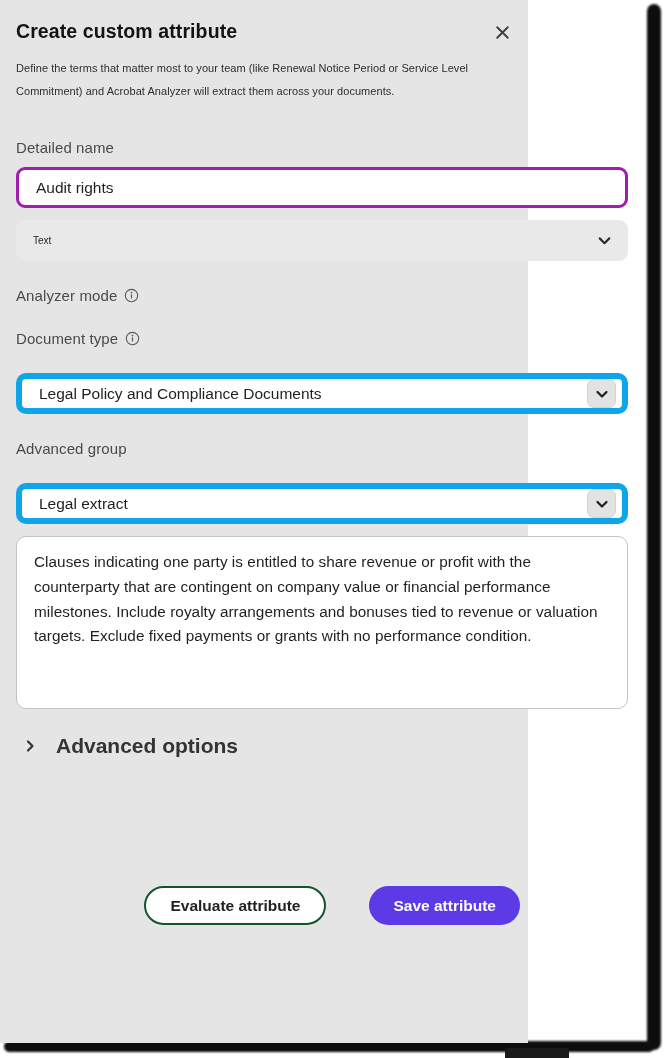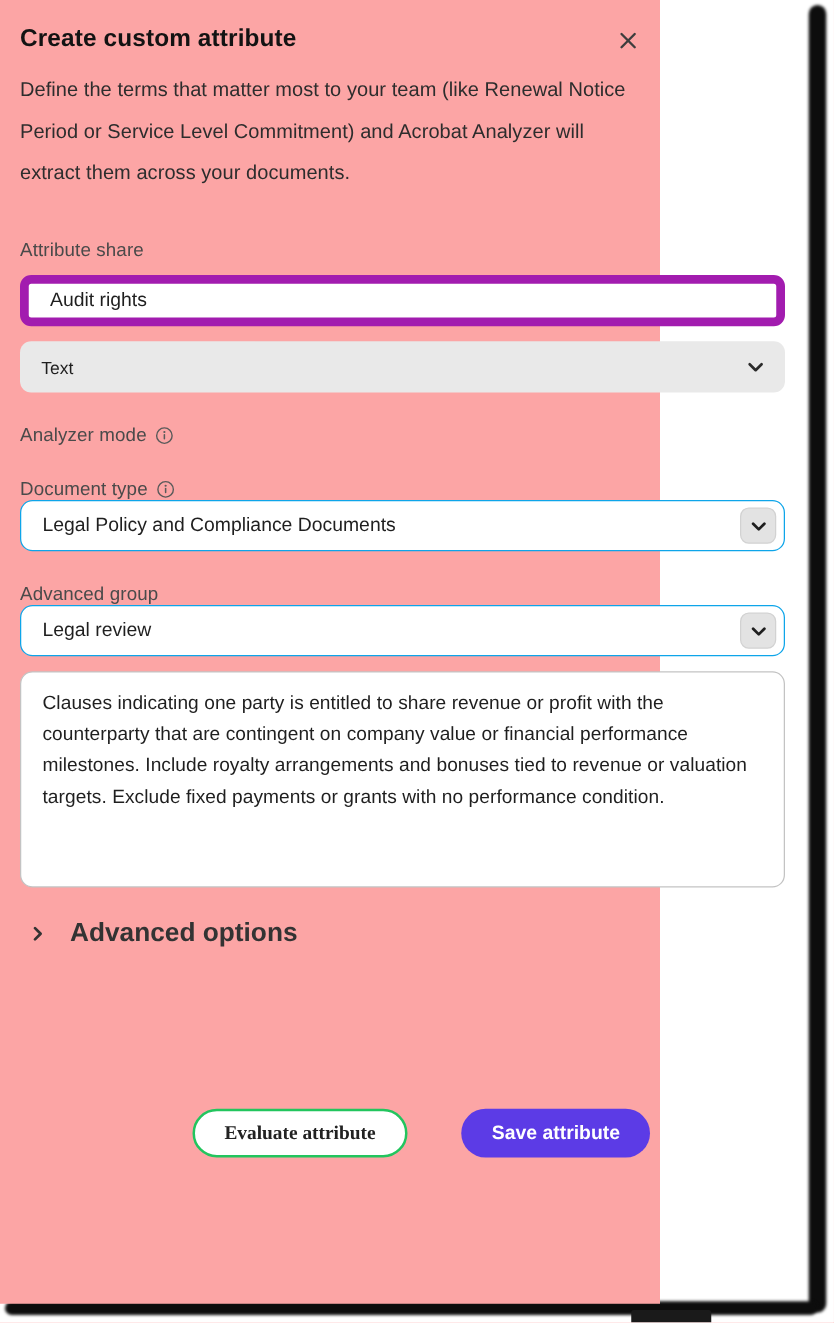--- a/index.html
+++ b/index.html
@@ -15,60 +15,60 @@
     position: absolute; left: 4px; top: 1041px; width: 650px; height: 11px;
     background: #0d0d0d; border-radius: 6px; filter: blur(1.2px);
   }
   .bg-fragment {
     position: absolute; left: 505px; top: 1048px; width: 64px; height: 10px;
     background: #1a1a1a; border-radius: 2px 2px 0 0;
   }
 
   .dialog {
     position: absolute; left: 0; top: 0; width: 528px; height: 1043px;
-    background: #fca5a5; padding: 20px 8px 0 16px; z-index: 2;
+    background: #e5e5e5; padding: 20px 8px 0 16px; z-index: 2;
   }
 
   .dialog-header { display: flex; justify-content: space-between; align-items: flex-start; }
   .dialog-title { font-size: 19.5px; font-weight: 700; color: #131313; letter-spacing: .1px; }
   .close-btn {
     background: none; border: none; cursor: pointer; padding: 2px; margin-right: 6px; margin-top: 1px;
     display: inline-flex; align-items: center; justify-content: center;
   }
 
   .dialog-desc {
-    margin-top: 13px; font-size: 16px; color: #2d2d2d; line-height: 2.05;
+    margin-top: 13px; font-size: 11px; color: #2d2d2d; line-height: 2.05;
     max-width: 616px; letter-spacing: .05px;
   }
 
   .field-label {
     display: flex; align-items: center; gap: 7px;
     font-size: 15px; color: #4a4a4a; letter-spacing: .1px;
   }
   .lbl-name   { margin-top: 37px; }
   .lbl-gap    { margin-top: 26px; }
 
   .text-input {
     margin-top: 11px; width: 612px; height: 41px;
-    border: 7px solid #a21caf; border-radius: 9px; background: #fff;
+    border: 3px solid #a21caf; border-radius: 9px; background: #fff;
     font-family: "Liberation Sans", sans-serif; font-size: 15.5px; color: #1f1f1f;
     padding: 0 17px; outline: none; display: block;
   }
 
   .select-gray {
     margin-top: 12px; width: 612px; height: 41px;
     background: #e9e9e9; border: none; border-radius: 9px;
     display: flex; align-items: center; justify-content: space-between;
     padding: 0 15px 0 17px; cursor: pointer;
   }
-  .select-gray .sel-value { font-size: 14px; color: #1f1f1f; text-align: right; }
+  .select-gray .sel-value { font-size: 10px; color: #1f1f1f; text-align: right; }
 
   .combo-white {
-    margin-top: 0; width: 612px; height: 41px;
-    background: #fff; border: 1px solid #0ea5e9; border-radius: 10px;
+    margin-top: 26px; width: 612px; height: 41px;
+    background: #fff; border: 6px solid #0ea5e9; border-radius: 10px;
     display: flex; align-items: center; justify-content: space-between;
     padding: 0 6px 0 17px; cursor: pointer;
   }
   .combo-white .sel-value { font-size: 15.5px; color: #1f1f1f; }
   .combo-btn {
     width: 29px; height: 29px; background: #e3e3e3; border: 1px solid #d2d2d2;
     border-radius: 7px; display: inline-flex; align-items: center; justify-content: center;
     cursor: pointer; padding: 0;
   }
 
@@ -87,21 +87,21 @@
   .advanced-label { font-size: 21px; font-weight: 700; color: #333333; }
 
   .footer {
     margin-top: 128px; display: flex; justify-content: flex-end; gap: 15px;
     padding-right: 0;
   }
   .btn {
     height: 39px; border-radius: 20px; font-family: "Liberation Sans", sans-serif;
     font-size: 15.5px; font-weight: 700; cursor: pointer; padding: 0 24px;
   }
-  .btn-secondary { background: #ffffff; border: 2px solid #22c55e; color: #222222; font-family: Liberation Serif, serif; }
+  .btn-secondary { background: #ffffff; border: 2px solid #14532d; color: #222222; }
   .btn-primary   { border: none; color: #ffffff; margin-left: 28px; }
 
   .icon { display: inline-flex; align-items: center; justify-content: center; }
 </style>
 </head>
 <body>
 
 <div class="dialog">
 
   <div class="dialog-header">
@@ -111,21 +111,21 @@
         <svg width="19" height="19" viewBox="0 0 18 18">
             <path d="M4 4l10 10M14 4L4 14" stroke="#3e3e3e" stroke-width="1.8" stroke-linecap="round" fill="none"></path>
           </svg>
       </span>
     </button>
   </div>
 
   <p class="dialog-desc">Define the terms that matter most to your team (like Renewal Notice Period or Service Level Commitment) and Acrobat Analyzer will extract them across your documents.</p>
 
   <div class="field-label lbl-name">
-    <span>Attribute share</span>
+    <span>Detailed name</span>
   </div>
   <input class="text-input" type="text" value="Audit rights" style="">
 
   <div class="select-gray">
     <span class="sel-value">Text</span>
     <span class="icon">
       <svg width="17" height="17" viewBox="0 0 16 16">
           <path d="M3.5 6l4.5 4.5L12.5 6" stroke="#2c2c2c" stroke-width="2" fill="none" stroke-linecap="round" stroke-linejoin="round"></path>
         </svg>
     </span>
@@ -160,21 +160,21 @@
             <path d="M3.5 6l4.5 4.5L12.5 6" stroke="#1f1f1f" stroke-width="2.2" fill="none" stroke-linecap="round" stroke-linejoin="round"></path>
           </svg>
       </span>
     </button>
   </div>
 
   <div class="field-label lbl-gap">
     <span>Advanced group</span>
   </div>
   <div class="combo-white">
-    <span class="sel-value">Legal review</span>
+    <span class="sel-value">Legal extract</span>
     <button class="combo-btn">
       <span class="icon">
         <svg width="16" height="16" viewBox="0 0 16 16">
             <path d="M3.5 6l4.5 4.5L12.5 6" stroke="#1f1f1f" stroke-width="2.2" fill="none" stroke-linecap="round" stroke-linejoin="round"></path>
           </svg>
       </span>
     </button>
   </div>
 
   <textarea class="desc-textarea" style="">Clauses indicating one party is entitled to share revenue or profit with the counterparty that are contingent on company value or financial performance milestones. Include royalty arrangements and bonuses tied to revenue or valuation targets. Exclude fixed payments or grants with no performance condition.</textarea>

